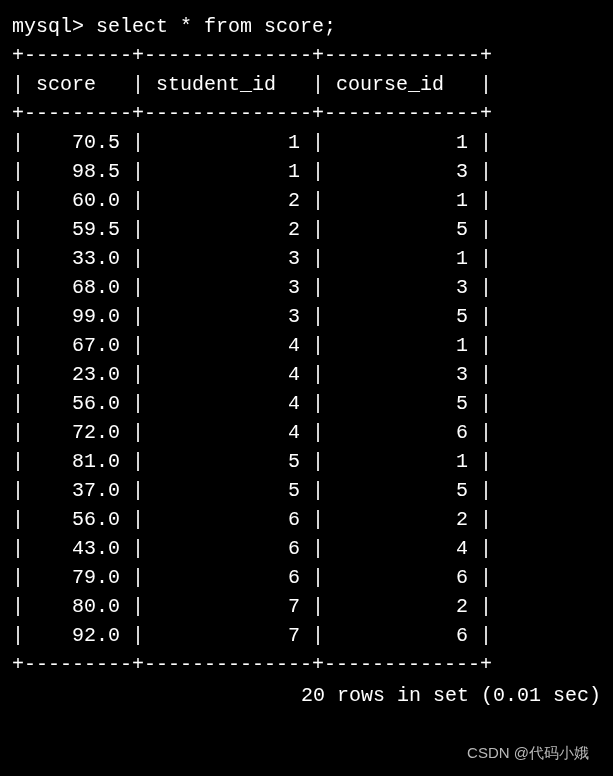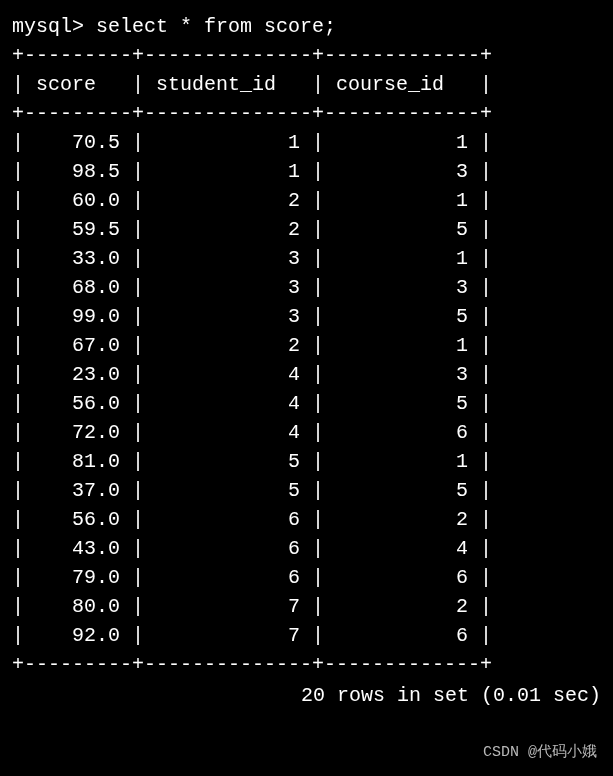--- a/index.html
+++ b/index.html
@@ -29,42 +29,42 @@
       white-space: pre;
     }
     .status-line {
       white-space: pre;
       margin-top: 2px;
       text-align: right;
     }
     .watermark {
       position: absolute;
       bottom: 12px;
-      right: 16px;
+      right: 24px;
       color: #b8b8b8;
       font-size: 15px;
-      font-family: Liberation Mono, monospace;
+      font-family: Liberation Sans, sans-serif;
     }
   </style>
 </head>
 <body>
 
 <div class="prompt-line">mysql&gt; select * from score;</div>
 <div class="table-border" id="border-top">+---------+--------------+-------------+</div>
 <div class="table-row" id="header-row">| score   | student_id   | course_id   |</div>
 <div class="table-border" id="border-header">+---------+--------------+-------------+</div>
 <div id="data-rows">
     <div class="table-row">|    70.5 |            1 |           1 |</div>
     <div class="table-row">|    98.5 |            1 |           3 |</div>
     <div class="table-row">|    60.0 |            2 |           1 |</div>
     <div class="table-row">|    59.5 |            2 |           5 |</div>
     <div class="table-row">|    33.0 |            3 |           1 |</div>
     <div class="table-row">|    68.0 |            3 |           3 |</div>
     <div class="table-row">|    99.0 |            3 |           5 |</div>
-    <div class="table-row">|    67.0 |            2 |           1 |</div>
+    <div class="table-row">|    67.0 |            4 |           1 |</div>
     <div class="table-row">|    23.0 |            4 |           3 |</div>
     <div class="table-row">|    56.0 |            4 |           5 |</div>
     <div class="table-row">|    72.0 |            4 |           6 |</div>
     <div class="table-row">|    81.0 |            5 |           1 |</div>
     <div class="table-row">|    37.0 |            5 |           5 |</div>
     <div class="table-row">|    56.0 |            6 |           2 |</div>
     <div class="table-row">|    43.0 |            6 |           4 |</div>
     <div class="table-row">|    79.0 |            6 |           6 |</div>
     <div class="table-row">|    80.0 |            7 |           2 |</div>
     <div class="table-row">|    92.0 |            7 |           6 |</div>

